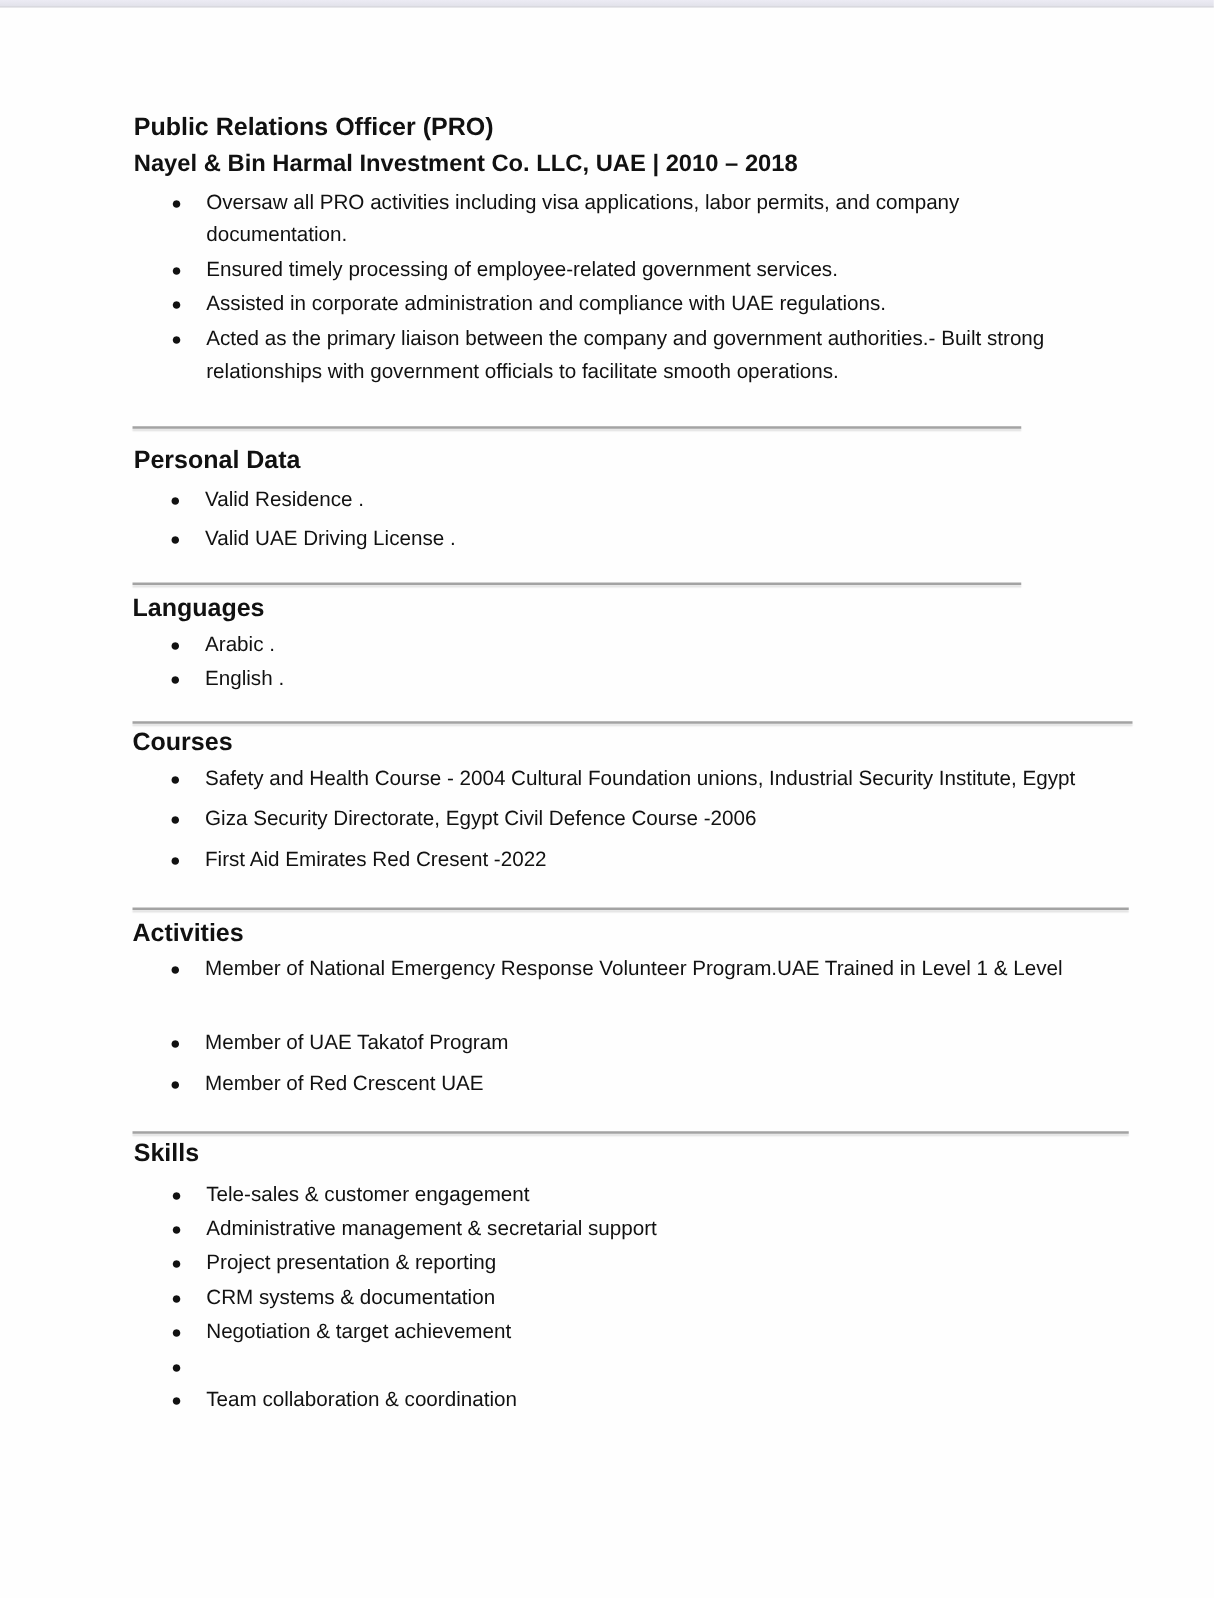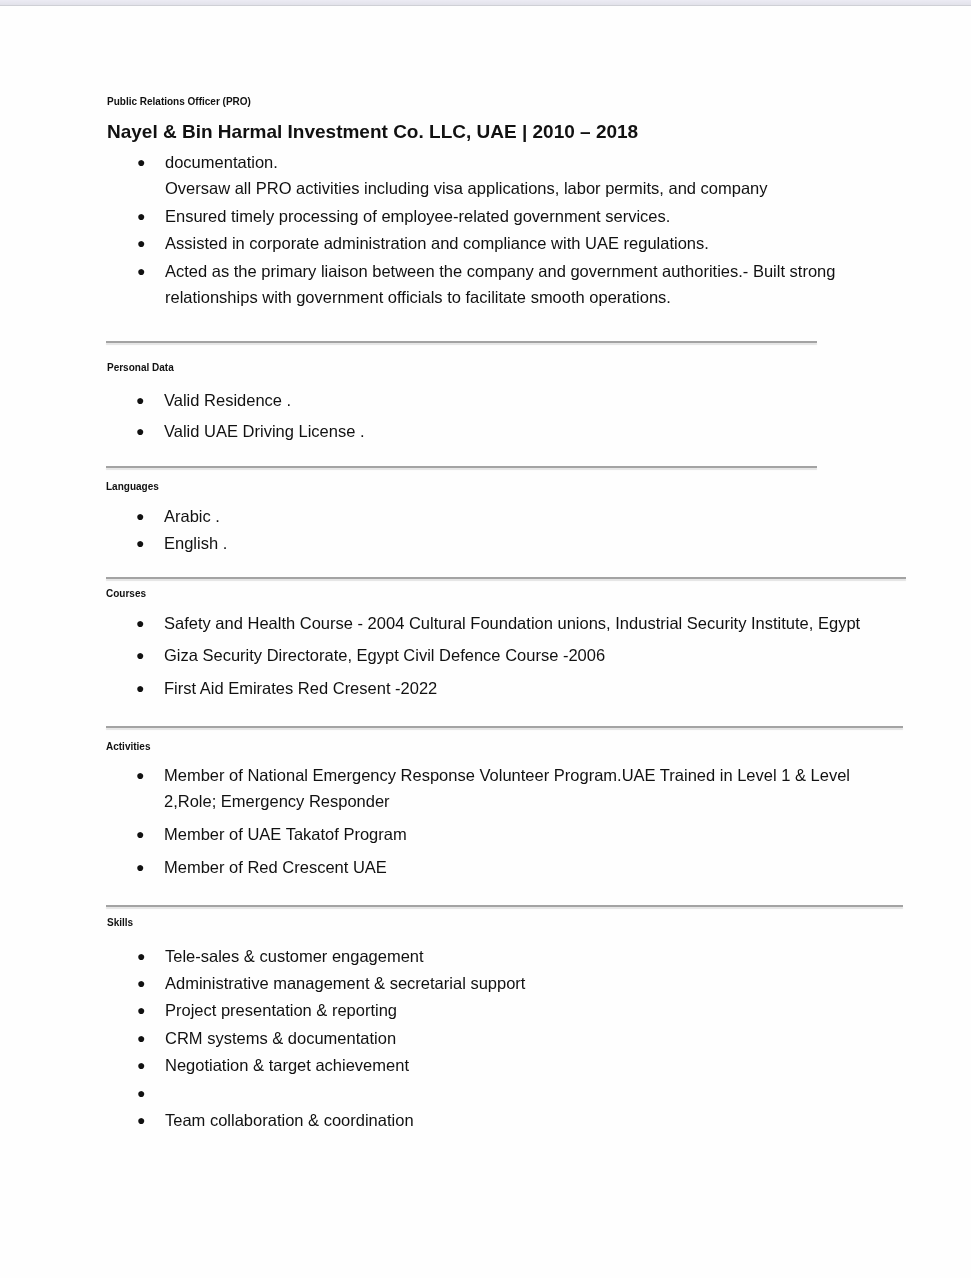--- a/index.html
+++ b/index.html
@@ -3,38 +3,38 @@
 <meta charset="utf-8">
 <style>
   html, body { margin: 0; padding: 0; }
   body {
     width: 971px; height: 1278px; background: #fefefe; position: relative; overflow: hidden;
     font-family: "Liberation Sans", "DejaVu Sans", sans-serif; color: #111;
   }
   .topbar { position: absolute; left: 0; top: 0; width: 971px; height: 5px;
     background: linear-gradient(#ecebf4, #e2e2ea); border-bottom: 1px solid #cfd0d6; }
   .abs { position: absolute; }
-  .heading { font-weight: bold; font-size: 10px; line-height: 20px; white-space: nowrap; }
+  .heading { font-weight: bold; font-size: 20px; line-height: 20px; white-space: nowrap; }
   .item { position: absolute; font-size: 16.5px; line-height: 26px; white-space: nowrap; }
   .item .bullet { position: absolute; left: -28px; top: 0; font-size: 14px; }
   .divider { position: absolute; height: 2px; background: #a3a3a3;
     box-shadow: 0 2px 1px #e4e4e4; }
 </style>
 </head>
 <body>
 
 <div class="topbar"></div>
 
 <div class="abs heading" style="left:107px; top:92px;">Public Relations Officer (PRO)</div>
 <div class="abs heading" style="left:107px; top:122px; font-size:19px;">Nayel &amp; Bin Harmal Investment Co. LLC, UAE | 2010 – 2018</div>
 
 <div class="item" style="left:165px; top:149px;">
   <span class="bullet">●</span>
+  <div>Oversaw all PRO activities including visa applications, labor permits, and company</div>
   <div>documentation.</div>
-  <div>Oversaw all PRO activities including visa applications, labor permits, and company</div>
 </div>
 <div class="item" style="left:165px; top:203px;">
   <span class="bullet">●</span>
   <div>Ensured timely processing of employee-related government services.</div>
 </div>
 <div class="item" style="left:165px; top:230px;">
   <span class="bullet">●</span>
   <div>Assisted in corporate administration and compliance with UAE regulations.</div>
 </div>
 <div class="item" style="left:165px; top:258px;">
@@ -82,21 +82,20 @@
   <span class="bullet">●</span>
   <span>First Aid Emirates Red Cresent -2022</span>
 </div>
 
 <div class="divider" style="left:106px; top:726px; width:797px;"></div>
 
 <div class="abs heading" style="left:106px; top:737px;">Activities</div>
 <div class="item" style="left:164px; top:762px;">
   <span class="bullet">●</span>
   <div>Member of National Emergency Response Volunteer Program.UAE Trained in Level 1 &amp; Level</div>
-  <div>2,Role; Emergency Responder</div>
 </div>
 <div class="item" style="left:164px; top:821px;">
   <span class="bullet">●</span>
   <div>Member of UAE Takatof Program</div>
 </div>
 <div class="item" style="left:164px; top:854px;">
   <span class="bullet">●</span>
   <div>Member of Red Crescent UAE</div>
 </div>
 

